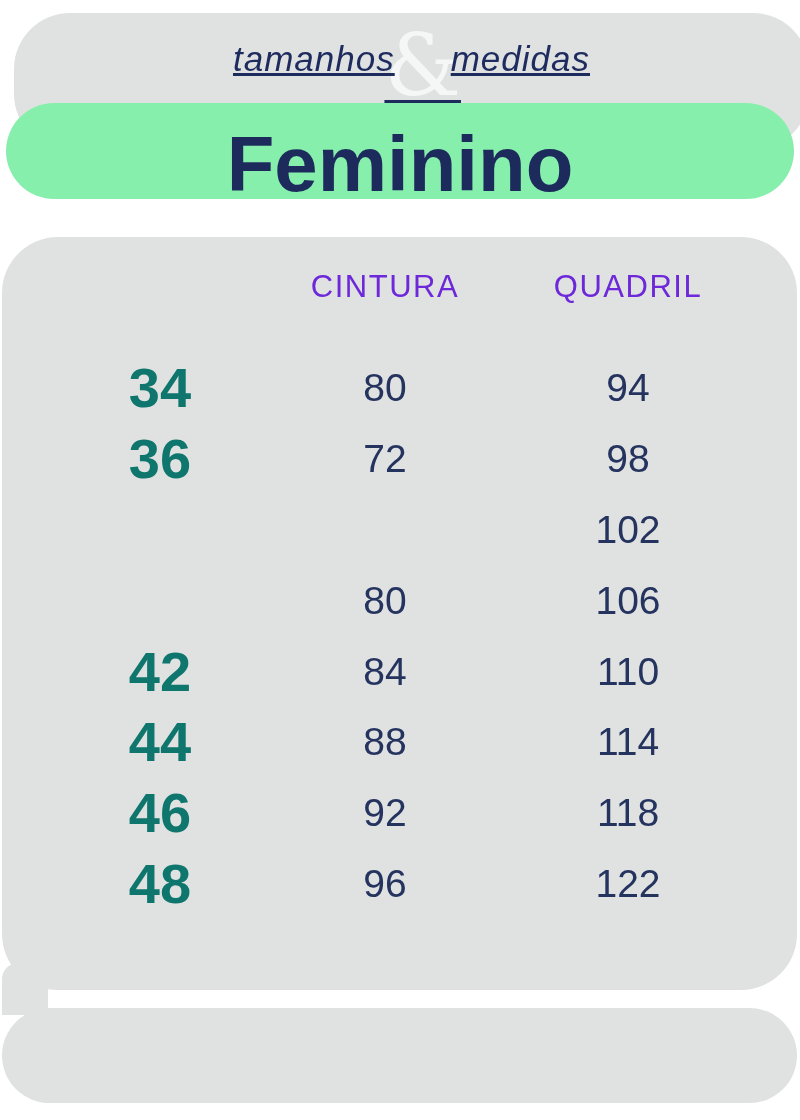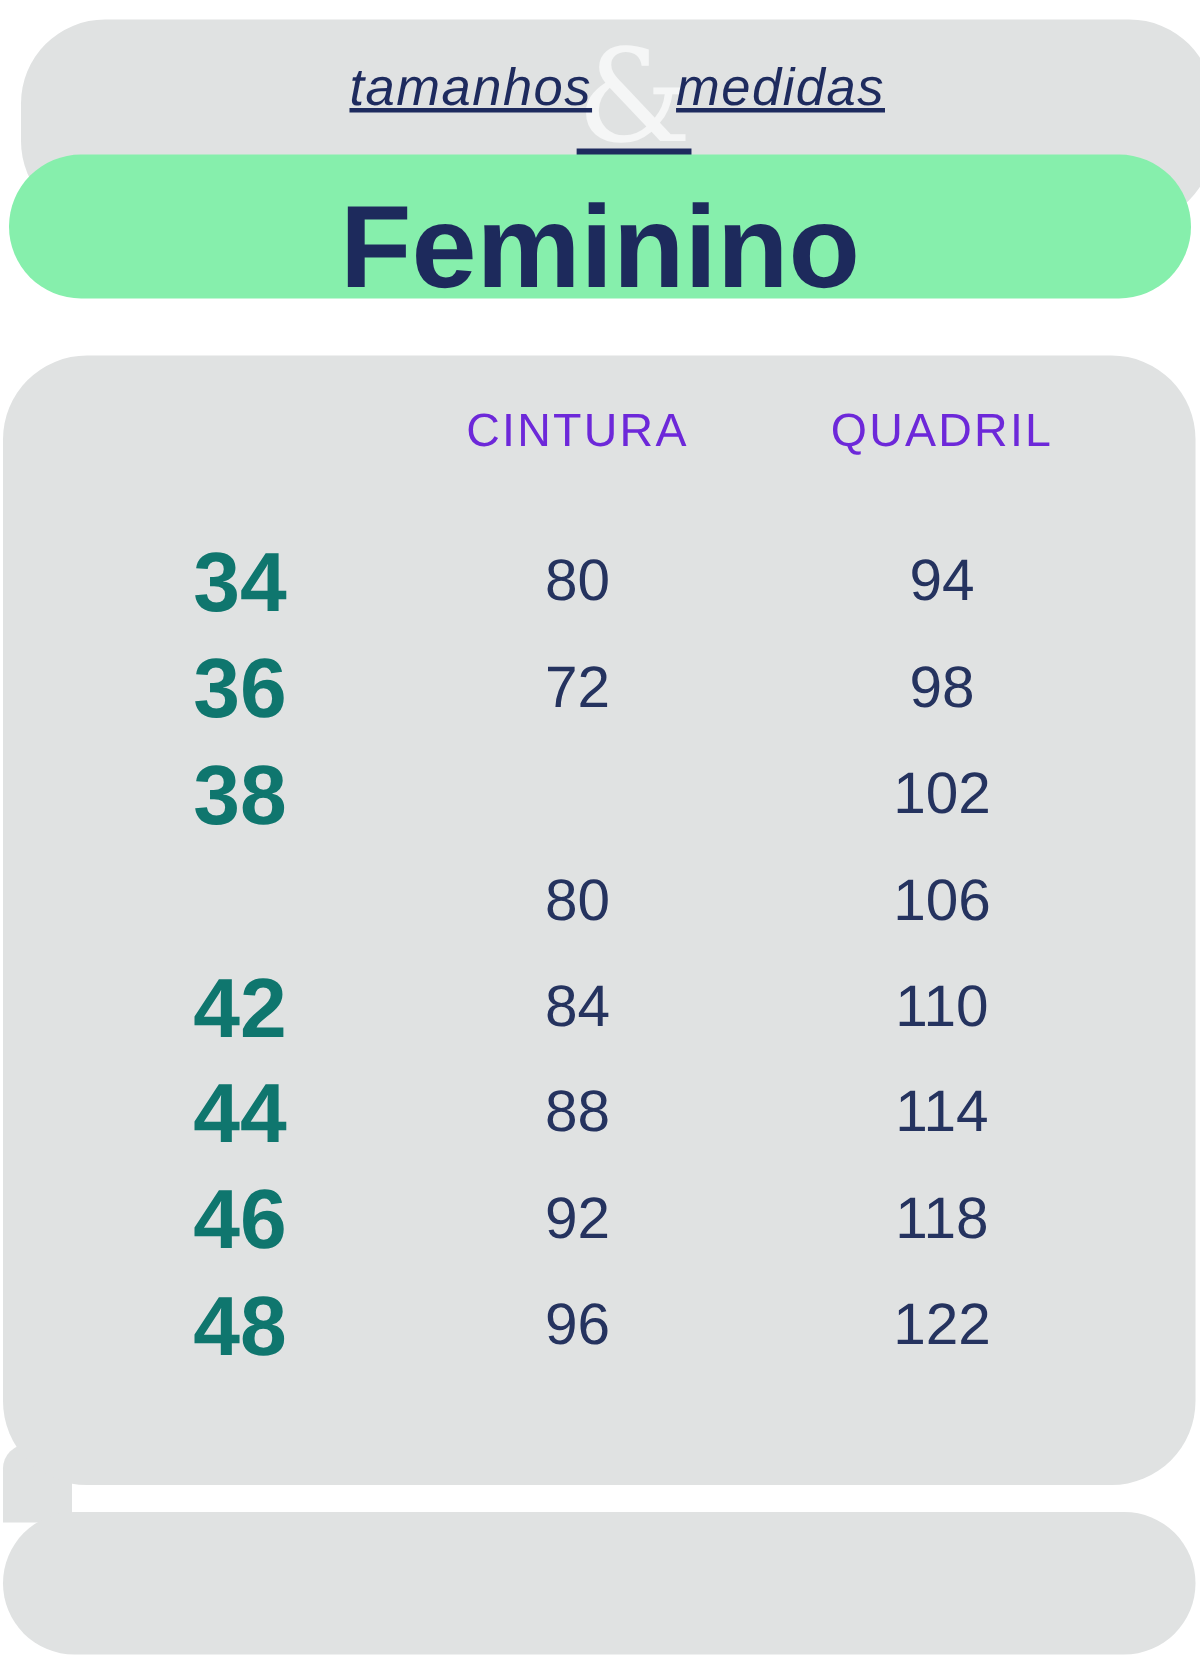--- a/index.html
+++ b/index.html
@@ -121,21 +121,20 @@
     <div class="cell c-quadril val">94</div>
   </div>
 
   <div class="trow">
     <div class="cell c-size size-num">36</div>
     <div class="cell c-cintura val">72</div>
     <div class="cell c-quadril val">98</div>
   </div>
 
   <div class="trow">
-    <div class="cell c-size size-num">38</div>
     <div class="cell c-quadril val">102</div>
   </div>
 
   <div class="trow">
     <div class="cell c-cintura val">80</div>
     <div class="cell c-quadril val">106</div>
   </div>
 
   <div class="trow">
     <div class="cell c-size size-num">42</div>

